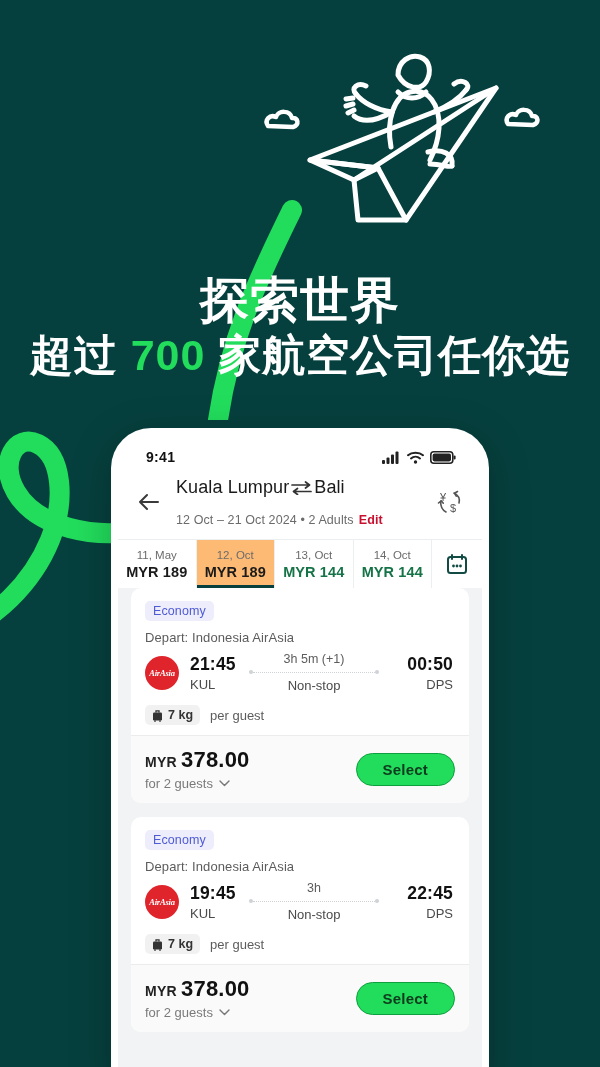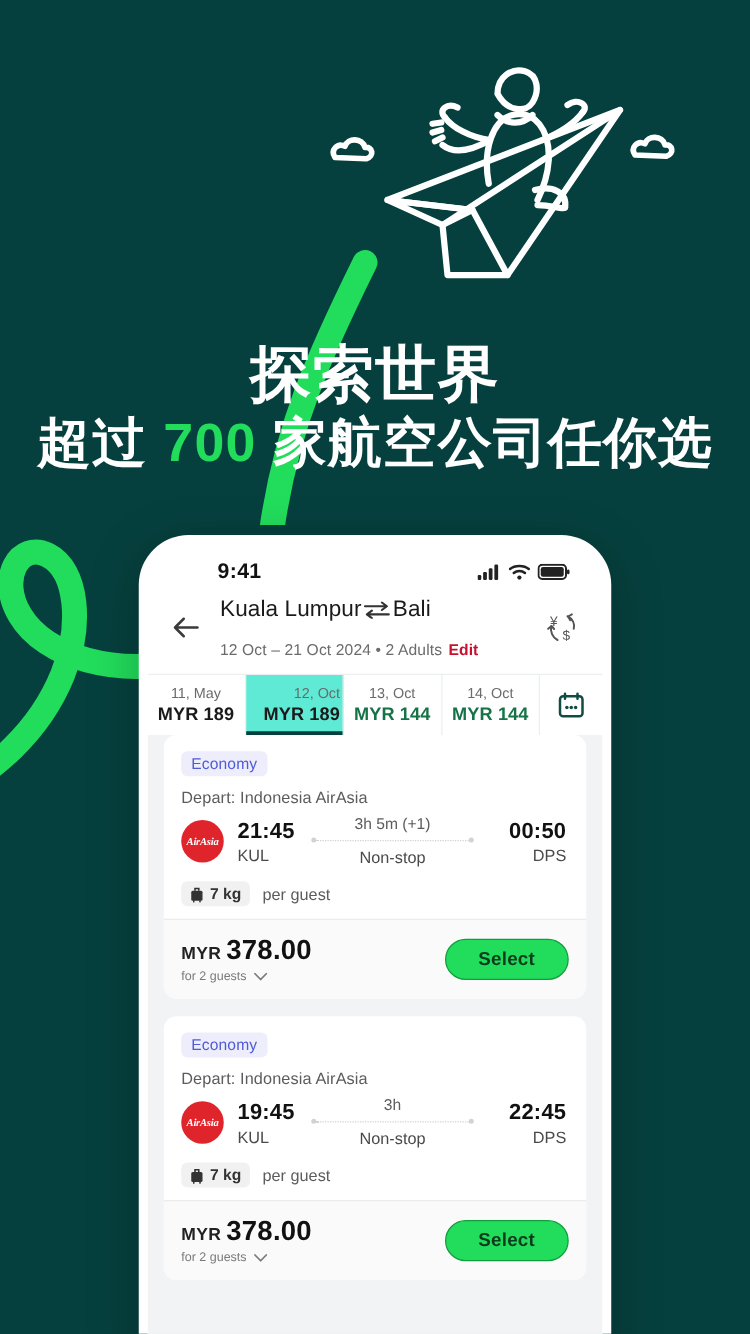--- a/index.html
+++ b/index.html
@@ -44,21 +44,21 @@
     overflow:hidden;
     display:flex; flex-direction:column;
   }
 
   
   .statusbar {
     height:40px; flex:none;
     display:flex; align-items:center; justify-content:space-between;
     padding:4px 26px 0 28px;
   }
-  .clock { font-size:17px; font-weight:bold; color:#111; letter-spacing:.3px;margin-left:28px; }
+  .clock { font-size:14px; font-weight:bold; color:#111; letter-spacing:.3px; }
   .sb-icons { display:flex; align-items:center; gap:6px; }
 
   
   .hdr {
     flex:none; display:flex; align-items:center;
     padding:2px 14px 12px 14px; gap:8px;
   }
   .back-btn { width:34px; height:34px; display:flex; align-items:center; justify-content:center; flex:none; }
   .hdr-mid { flex:1; padding-left:2px; }
   .route { display:flex; align-items:center; gap:2px; }
@@ -66,21 +66,21 @@
   .route-sub { font-size:12.5px; color:#6b6b6b; margin-top:15px; letter-spacing:.1px; }
   .route-sub .edit { color:#C8102E; font-weight:bold; margin-left:5px; }
   .cur-btn { width:40px; height:40px; display:flex; align-items:center; justify-content:center; flex:none; }
 
   
   .datebar { flex:none; display:flex; border-top:1px solid #eceff0; background:#fff; }
   .dtab {
     flex:1; text-align:center; padding:9px 2px 8px 2px;
     border-right:1px solid #eceff0; position:relative;
   }
-  .dtab.sel { background:#5eead4;text-align:right; }
+  .dtab.sel { background:#fdba74; }
   .dtab.sel:after {
     content:""; position:absolute; left:0; right:0; bottom:0; height:3px; background:#06403E;
   }
   .dtab .d-day { font-size:11.5px; color:#6b6b6b; margin-bottom:3px; }
   .dtab .d-price { font-size:14.5px; font-weight:bold; color:#1a1a1a; letter-spacing:.1px; }
   .dtab .d-price.cheap { color:#157347; }
   .cal-tab { width:50px; flex:none; display:flex; align-items:center; justify-content:center; }
 
   
   .results { flex:1; background:#F1F3F4; padding:0 13px; overflow:hidden; }
@@ -120,21 +120,21 @@
   }
   .bag-note { font-size:13px; color:#5c5c5c; }
 
   .card-bot {
     border-top:1px solid #ececec; background:#FAFAFA;
     padding:11px 14px 12px 14px;
     display:flex; align-items:center; justify-content:space-between;
   }
   .price-cur { font-size:14px; font-weight:bold; color:#222; letter-spacing:.3px; }
   .price-amt { font-size:22px; font-weight:bold; color:#111; letter-spacing:.2px; margin-left:4px; }
-  .price-sub { font-size:10px; color:#7a7a7a; margin-top:3px; display:flex; align-items:center; gap:6px; }
+  .price-sub { font-size:13px; color:#7a7a7a; margin-top:3px; display:flex; align-items:center; gap:6px; }
   .select-btn {
     background:#22DD5C; border:1.5px solid #0f9e3e; color:#0c3b1d;
     font-size:15px; font-weight:bold;
     border-radius:20px; padding:7px 26px; letter-spacing:.2px;
   }
 </style>
 </head>
 <body>
 
 <div class="stage">

